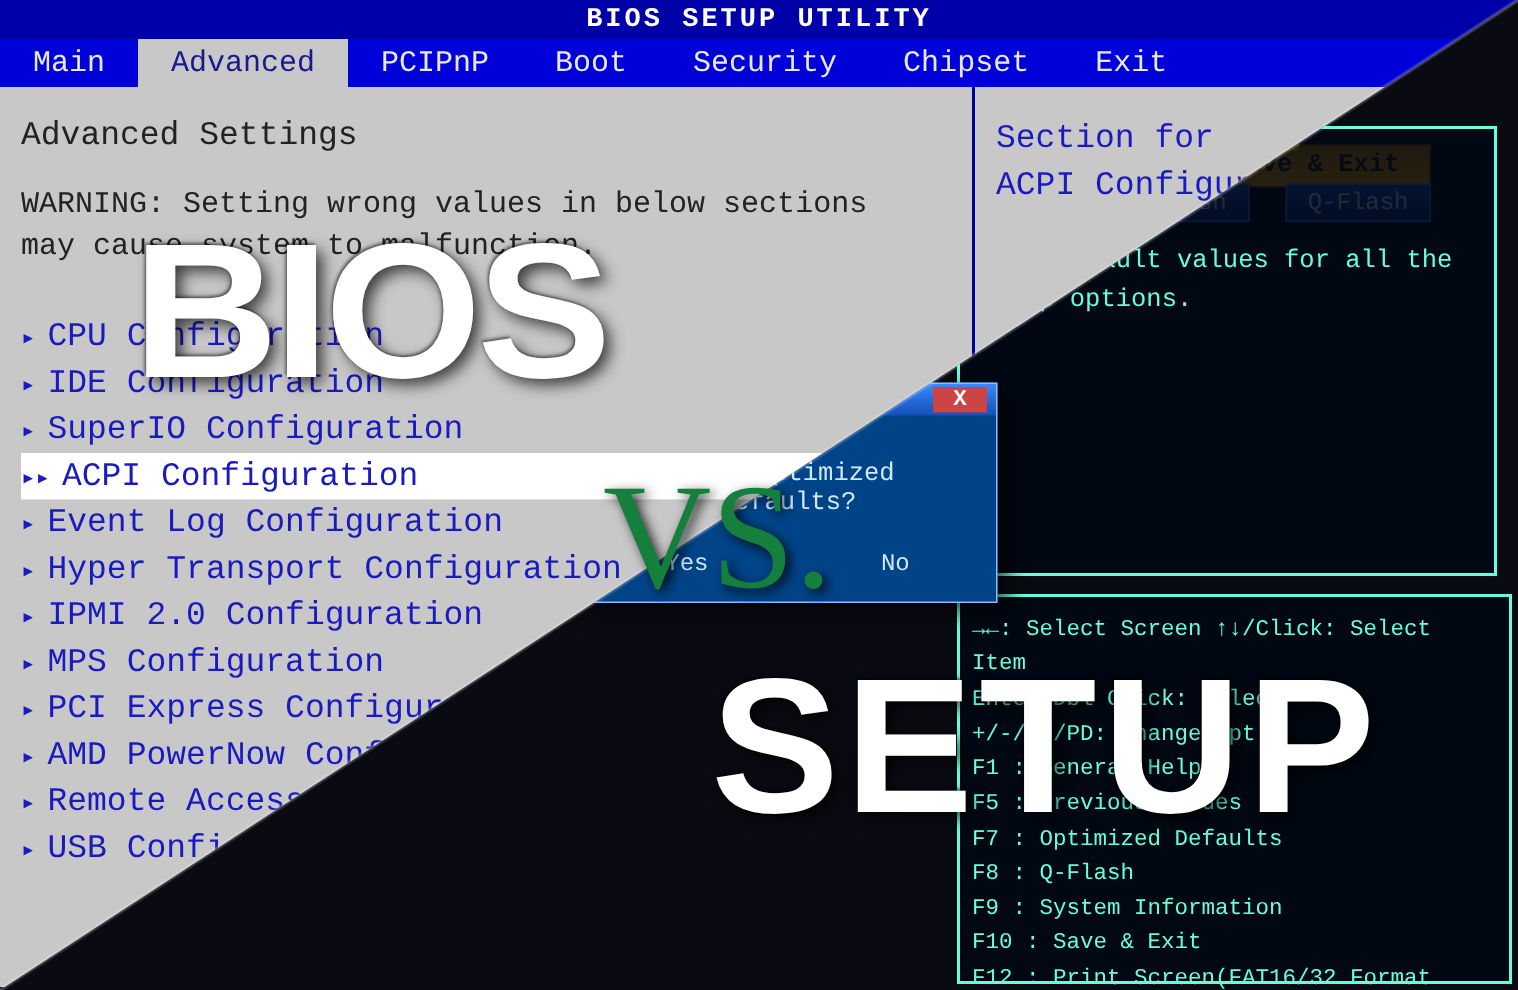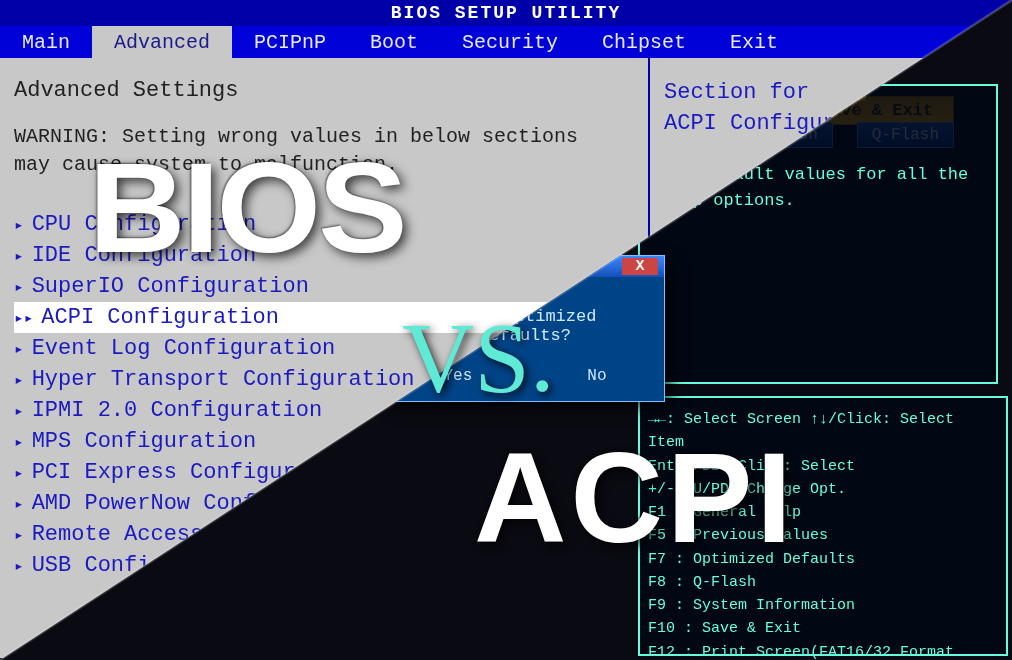--- a/index.html
+++ b/index.html
@@ -204,21 +204,21 @@
     letter-spacing: -3px;
     pointer-events: none;
   }
   .big-bios { top: 134px; left: 96px; font-size: 128px; transform: scaleX(1.05);}
   .big-uefi { top: 424px; left: 474px; font-size: 128px; letter-spacing: 4px;}
   .big-vs {
     position: absolute;
     top: 300px; left: 402px;
     font-family: Georgia, 'Times New Roman', serif;
     font-size: 100px;
-    color: #5eead4;
+    color: #15803d;
     text-shadow: 3px 3px 8px rgba(0,0,0,.8);
     pointer-events: none;
     font-style: normal;
   }
   
   
   .divider-line{
     position:absolute;
     top:0;left:0;width:1012px;height:660px;
     pointer-events:none;
@@ -345,13 +345,13 @@
       <span>Yes</span>
       <span>No</span>
     </div>
   </div>
 </div>
 
 <div class="divider-line"></div>
 
 <div class="big-label big-bios">BIOS</div>
 <div class="big-vs">VS.</div>
-<div class="big-label big-uefi">ACPI</div>
+<div class="big-label big-uefi">SETUP</div>
 
 </body></html>

